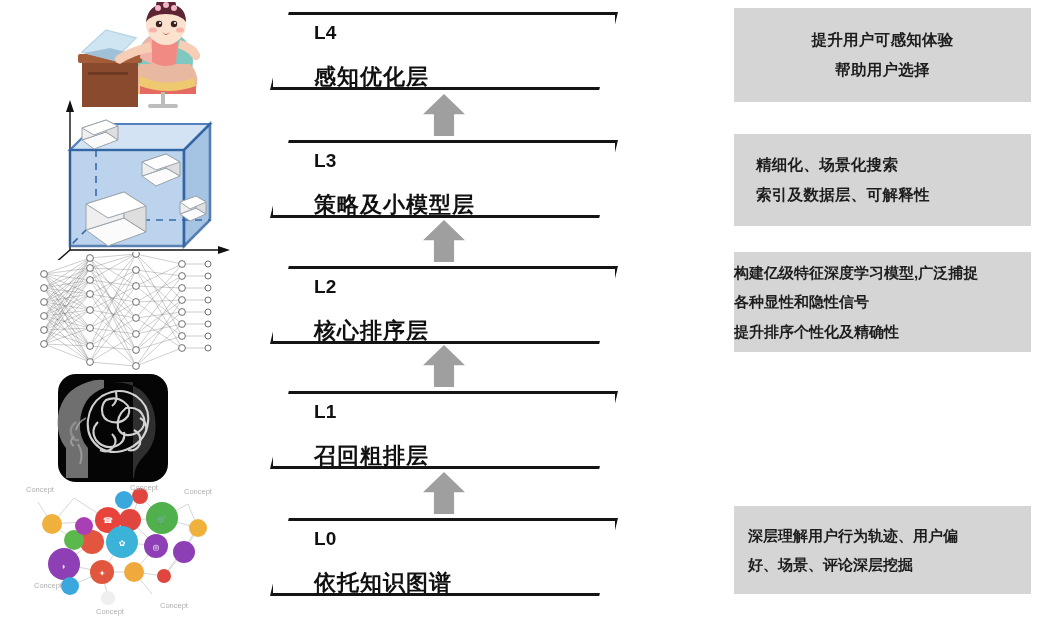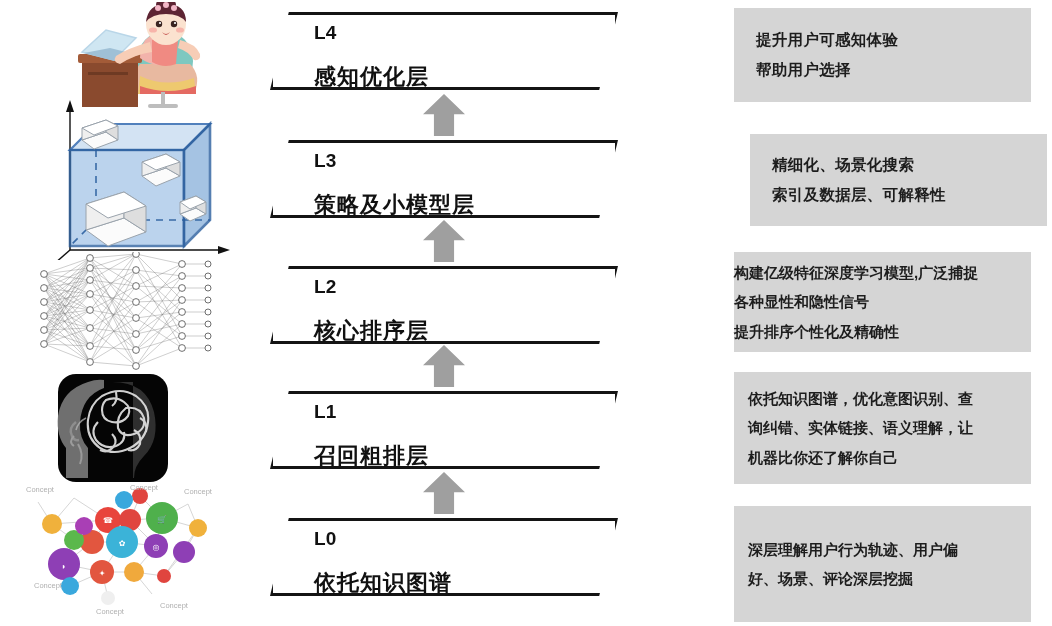--- a/index.html
+++ b/index.html
@@ -505,40 +505,35 @@
   <div class="up-arrow" style="left:423px; top:220px;">
       <div class="a"></div>
     </div>
   <div class="up-arrow" style="left:423px; top:345px;">
       <div class="a"></div>
     </div>
   <div class="up-arrow" style="left:423px; top:472px;">
       <div class="a"></div>
     </div>
 
-  <div class="desc" style="top:8px; height:94px;">
+  <div class="desc" style="top:8px; height:94px;align-items:center;">
     <p>提升用户可感知体验</p>
     <p>帮助用户选择</p>
   </div>
 
-  <div class="desc" style="top:134px; height:92px;margin-left:16px;">
+  <div class="desc" style="top:134px; height:92px;">
     <p>精细化、场景化搜索</p>
     <p>索引及数据层、可解释性</p>
   </div>
 
   <div class="desc tight" style="top:252px; height:100px; padding-left:0;">
     <p>构建亿级特征深度学习模型,广泛捕捉</p>
     <p>各种显性和隐性信号</p>
     <p>提升排序个性化及精确性</p>
   </div>
 
-  <div class="desc tight" style="top:372px; height:112px; padding-left:14px;">
-    <p>依托知识图谱，优化意图识别、查</p>
-    <p>询纠错、实体链接、语义理解，让</p>
-    <p>机器比你还了解你自己</p>
-  </div>
-
-  <div class="desc tight" style="top:506px; height:116px; padding-left:14px;">
+
+  <div class="desc tight" style="top:506px; height:88px; padding-left:14px;">
     <p>深层理解用户行为轨迹、用户偏</p>
     <p>好、场景、评论深层挖掘</p>
   </div>
 
 </div>
 
 </body></html>

